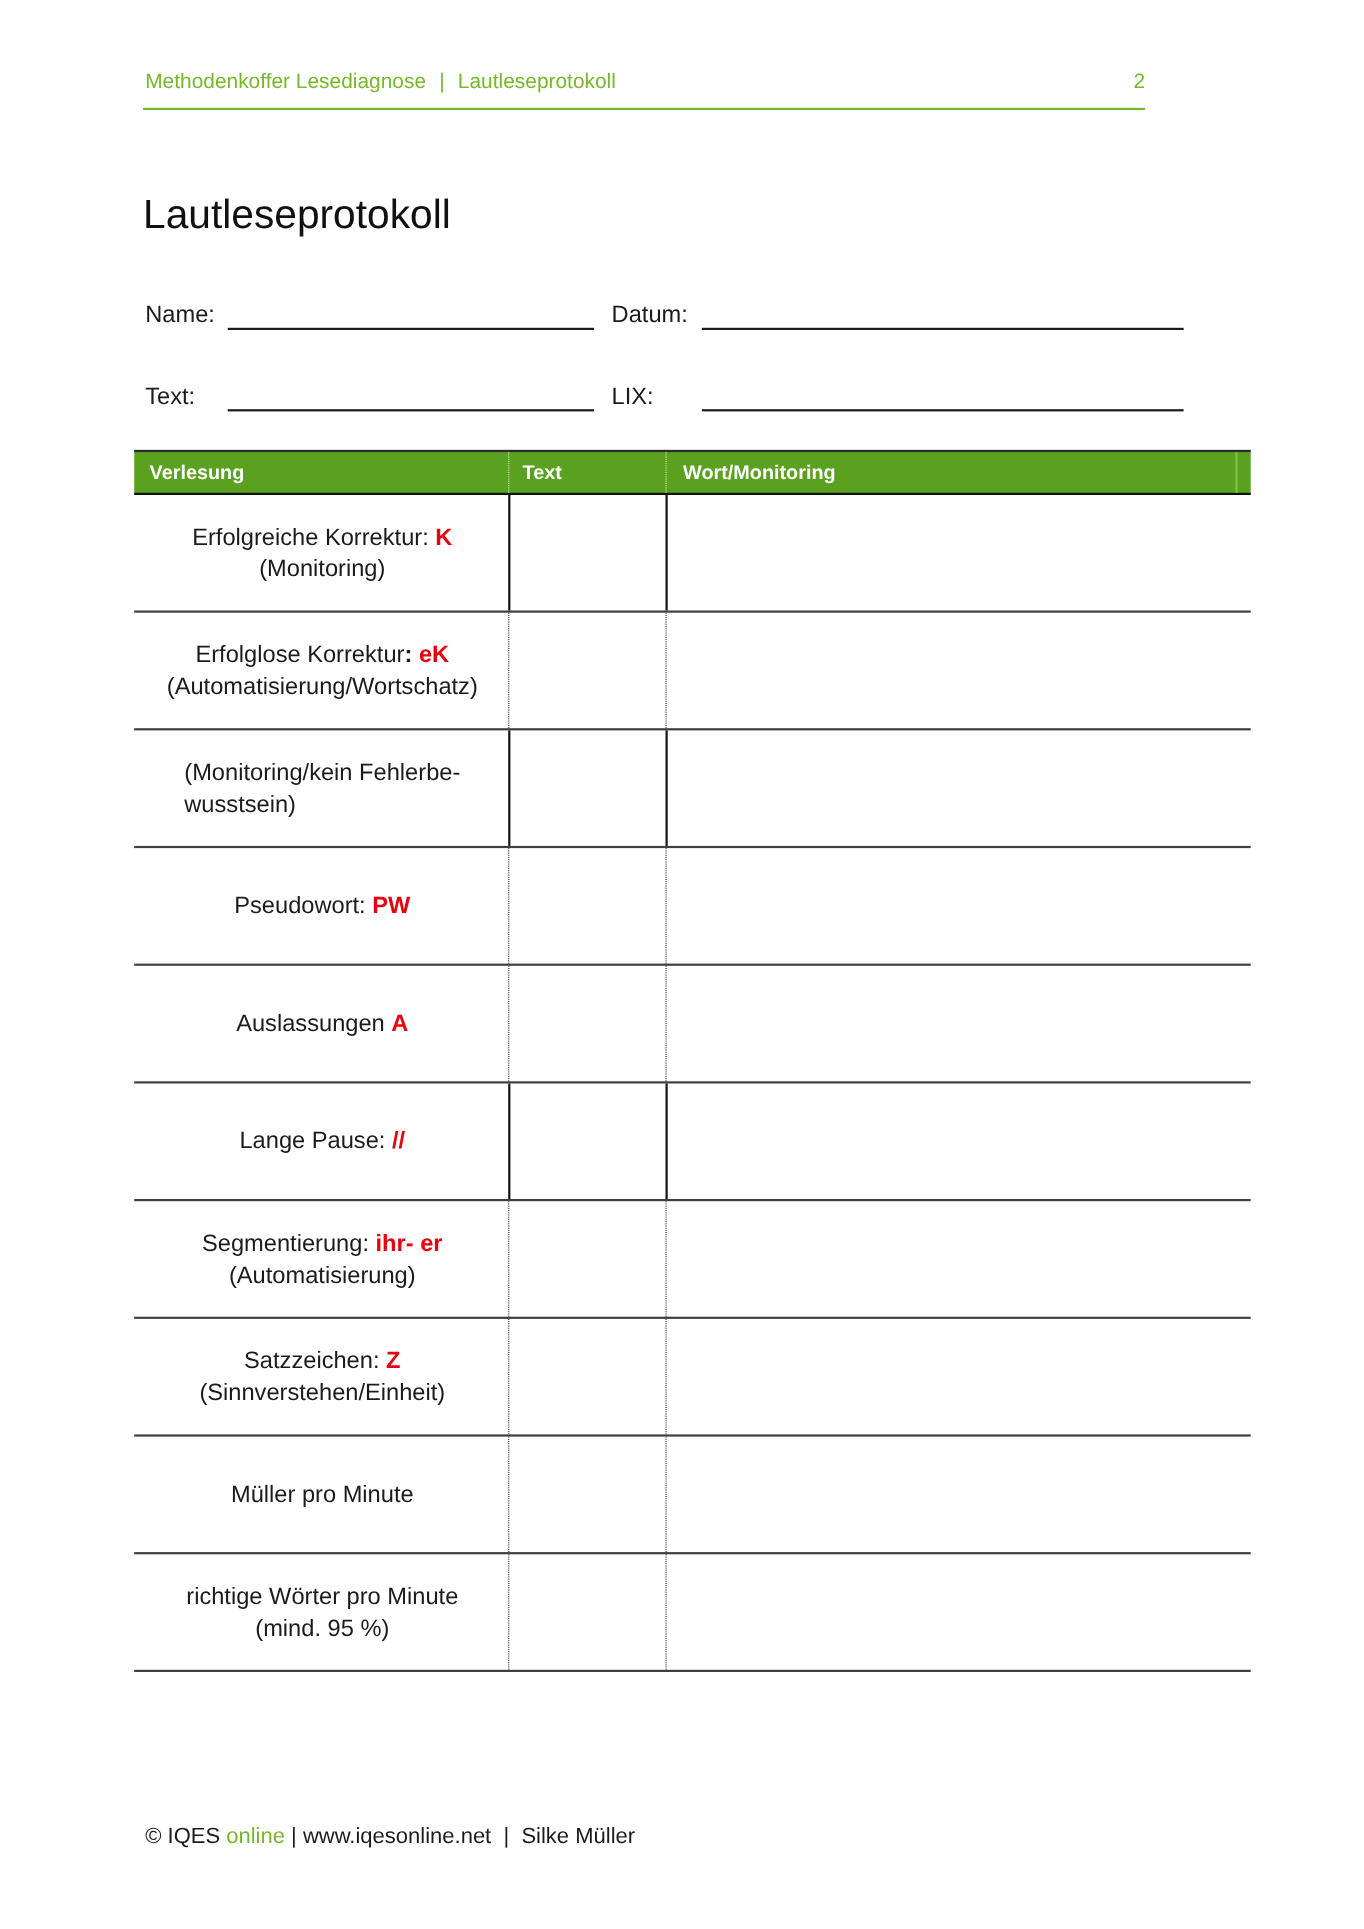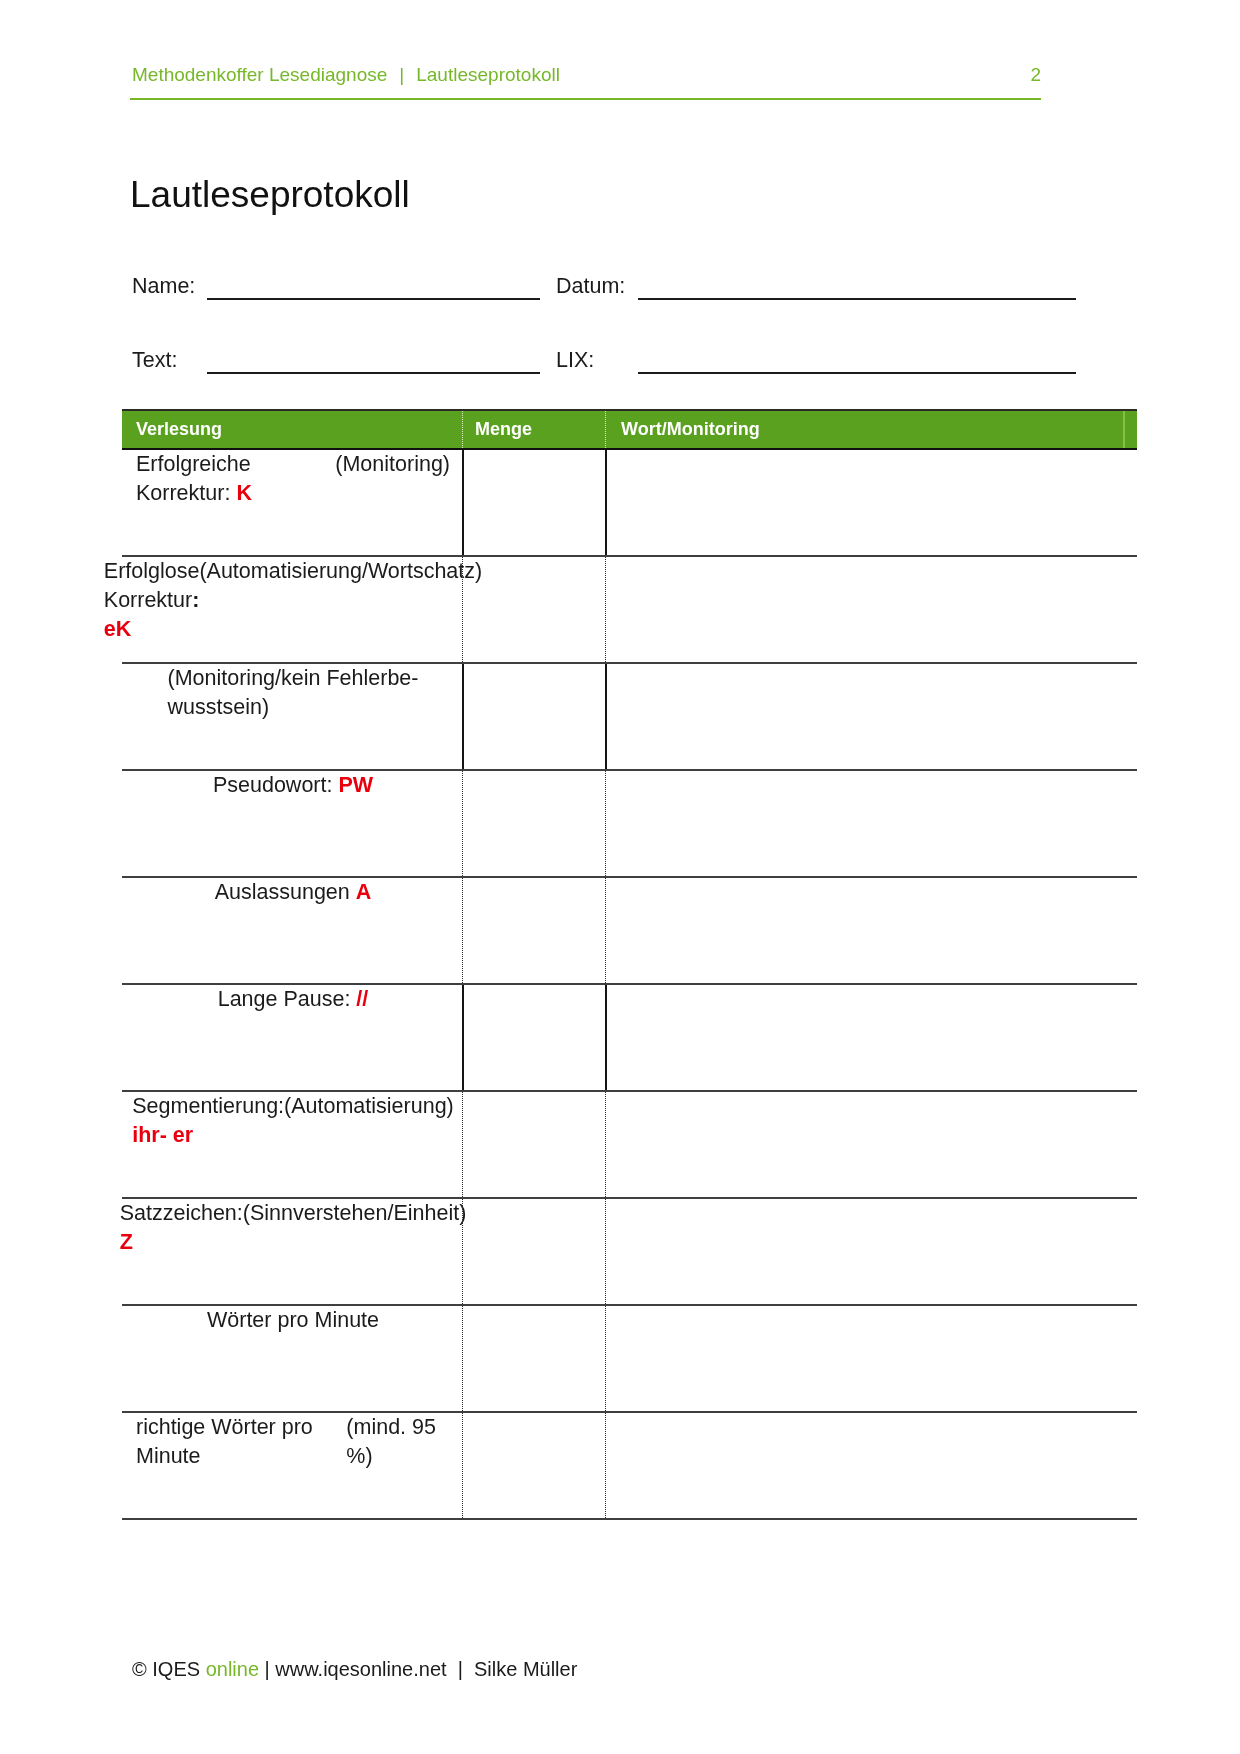--- a/index.html
+++ b/index.html
@@ -39,22 +39,22 @@
   }
   .th { box-sizing:border-box; height:100%; display:flex; align-items:center; }
   .th.c1 { width:340px; padding-left:14px; }
   .th.c2 { width:143px; padding-left:12px; border-left:1px dotted #dcecc4; }
   .th.c3 { flex:1; padding-left:15px; border-left:1px dotted #dcecc4; }
   .bar-accent { position:absolute; right:12px; top:0; bottom:0; width:2px; background:#84c141; }
 
   .trow { display:flex; height:107px; box-sizing:border-box; border-bottom:2px solid #3f3f3f; }
   .td { box-sizing:border-box; height:100%; }
   .td.c1 {
-    width:340px; padding:0 12px 0 14px; display:flex; 
-    justify-content:center; font-size:21.5px; line-height:29px;
+    width:340px; padding:0 12px 0 14px; display:flex; flex-direction:column;
+    justify-content:center; font-size:21.5px; line-height:29px;align-items:center;
   }
   .td.c2 { width:143px; }
   .td.c3 { flex:1; }
   .trow.sol .td.c2, .trow.sol .td.c3 { border-left:2px solid #141414; }
   .trow.dot .td.c2, .trow.dot .td.c3 { border-left:1px dotted #2b2b2b; }
   .code { color:#e8000f; font-weight:bold; }
   .boldseg { font-weight:bold; }
   .sub { white-space:pre-line; }
 
   
@@ -86,21 +86,21 @@
   <div class="form-row r1">
     <span class="flabel l1">Name:</span>
     <span class="fline f1"></span>
     <span class="flabel l2">Datum:</span>
     <span class="fline f2"></span>
   </div>
 
   <div class="vtable">
     <div class="thead">
       <div class="th c1">Verlesung</div>
-      <div class="th c2">Menge</div>
+      <div class="th c2">Text</div>
       <div class="th c3">Wort/Monitoring</div>
       <div class="bar-accent"></div>
     </div>
     <div id="tbody">
         <div class="trow sol">
           <div class="td c1">
             <div><span>Erfolgreiche Korrektur: </span><span class="code">K</span></div>
             <div class="sub">(Monitoring)</div>
           </div>
           <div class="td c2"></div>
@@ -154,21 +154,21 @@
         <div class="trow dot">
           <div class="td c1">
             <div><span>Satzzeichen: </span><span class="code">Z</span></div>
             <div class="sub">(Sinnverstehen/Einheit)</div>
           </div>
           <div class="td c2"></div>
           <div class="td c3"></div>
         </div>
         <div class="trow dot">
           <div class="td c1">
-            <div><span>Wörter pro Minute</span></div>
+            <div><span>Müller pro Minute</span></div>
           </div>
           <div class="td c2"></div>
           <div class="td c3"></div>
         </div>
         <div class="trow dot">
           <div class="td c1">
             <div><span>richtige Wörter pro Minute</span></div>
             <div class="sub">(mind. 95 %)</div>
           </div>
           <div class="td c2"></div>

